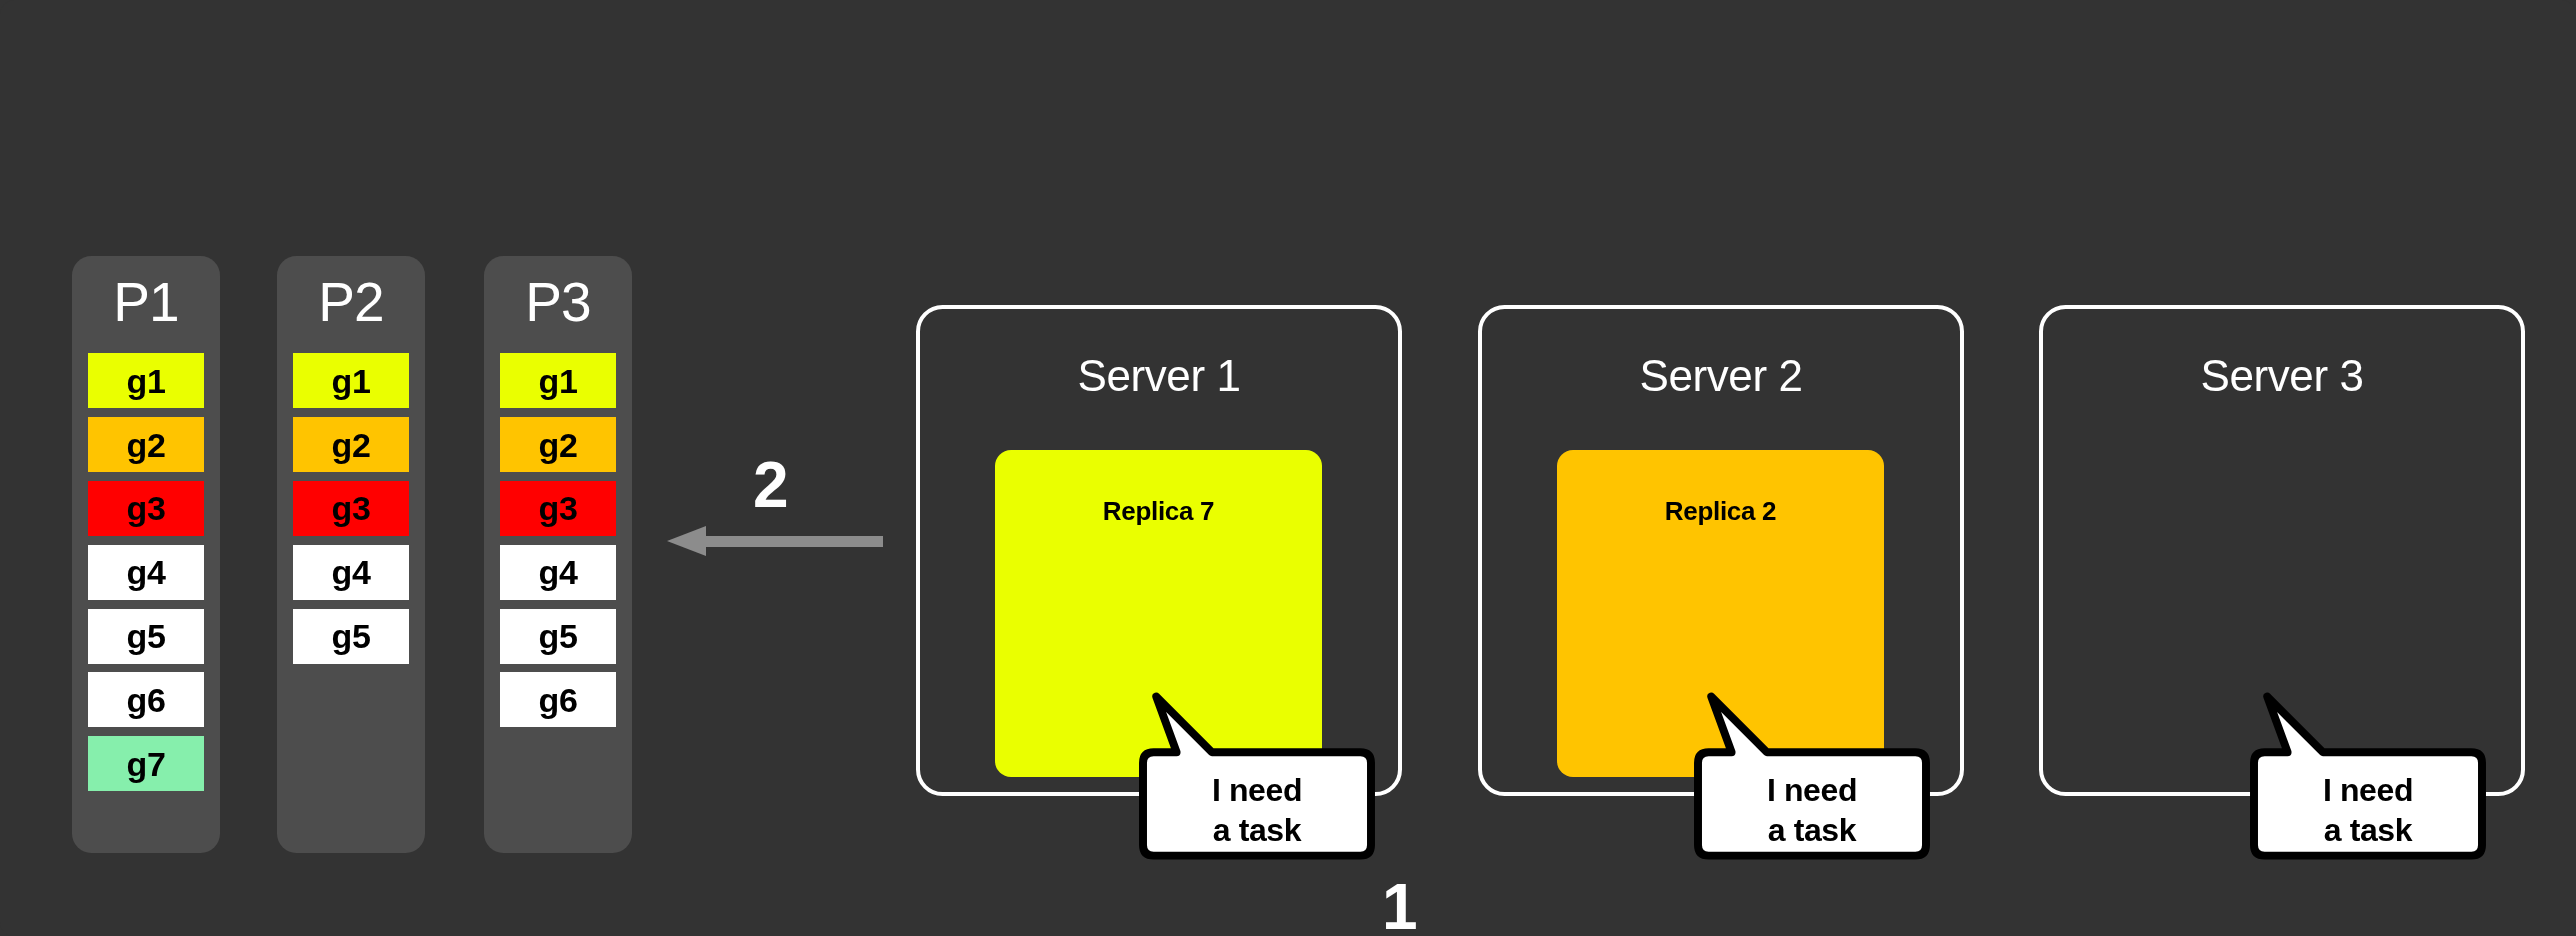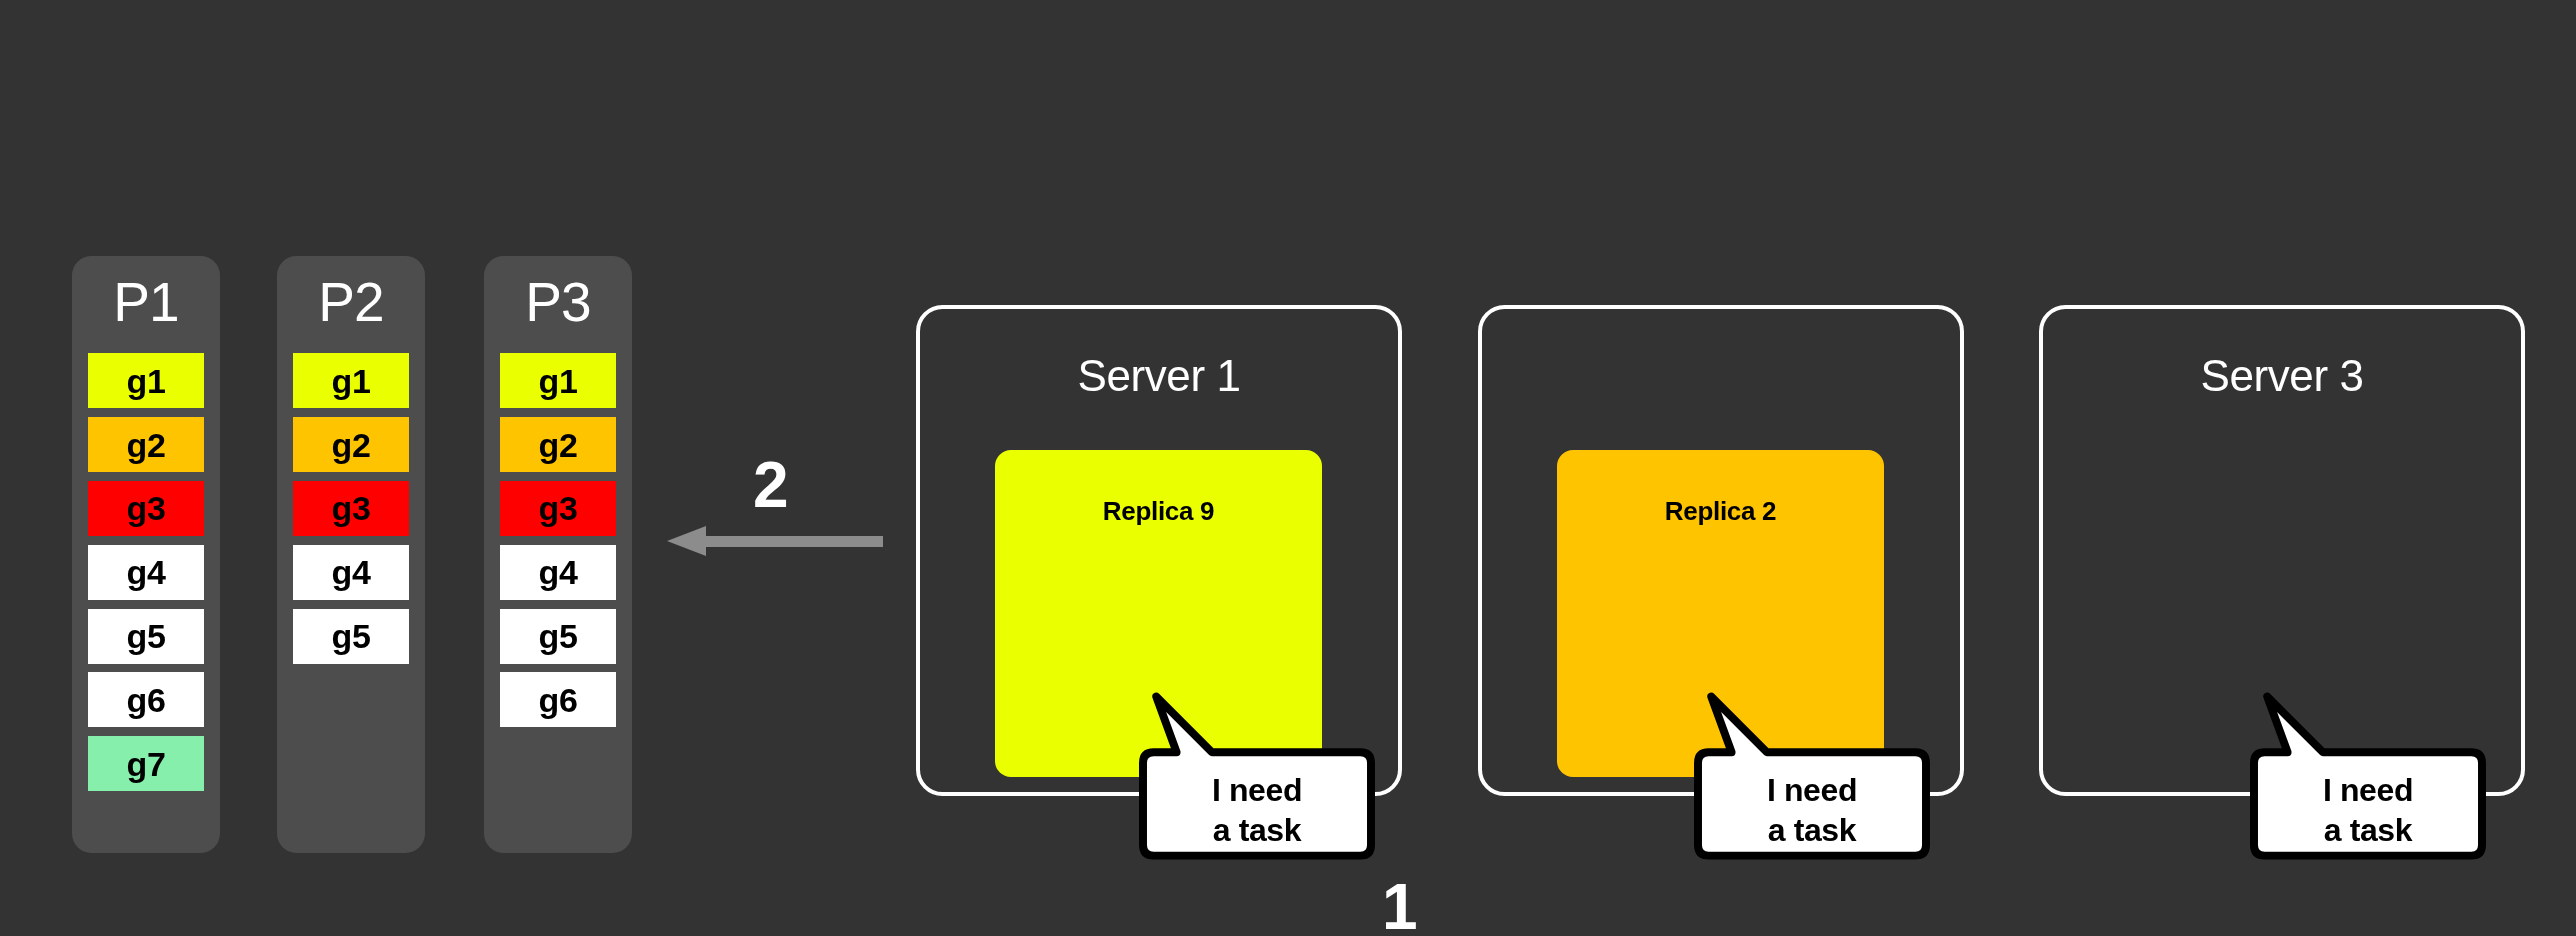--- a/index.html
+++ b/index.html
@@ -206,34 +206,35 @@
   <div class="step-num" id="step-2">2</div>
 
   <div class="arrow-wrap">
     <div class="arrow-head"></div>
     <div class="arrow-shaft"></div>
   </div>
 
   <div class="server" id="server-0" style="left:916px;">
     <div class="server-title">Server 1</div>
     <div class="replica" id="replica-0" style="background: rgb(234, 255, 0);">
-      <div class="replica-label">Replica 9</div>
+      <div class="replica-label">Replica 7</div>
     </div>
   </div>
   <div class="bubble" id="bubble-0" style="left:1143px; top:752px;">
     <svg viewBox="0 0 258 200">
       <path d="M 30 185 L 12 185 Q 0 185 0 173 L 0 80 Q 0 68 12 68 L 38 68 L 15 5 L 78 68 L 246 68 Q 258 68 258 80 L 258 173 Q 258 185 246 185 Z" fill="#ffffff" stroke="#000000" stroke-width="9" stroke-linejoin="round"></path>
     </svg>
     <div class="bubble-text">
       <span>I need</span>
       <span>a task</span>
     </div>
   </div>
 
   <div class="server" id="server-1" style="left:1478px;">
+    <div class="server-title">Server 2</div>
     <div class="replica" id="replica-1" style="background: rgb(255, 196, 0);">
       <div class="replica-label">Replica 2</div>
     </div>
   </div>
   <div class="bubble" id="bubble-1" style="left:1698px; top:752px;">
     <svg viewBox="0 0 258 200">
       <path d="M 30 185 L 12 185 Q 0 185 0 173 L 0 80 Q 0 68 12 68 L 38 68 L 15 5 L 78 68 L 246 68 Q 258 68 258 80 L 258 173 Q 258 185 246 185 Z" fill="#ffffff" stroke="#000000" stroke-width="9" stroke-linejoin="round"></path>
     </svg>
     <div class="bubble-text">
       <span>I need</span>

